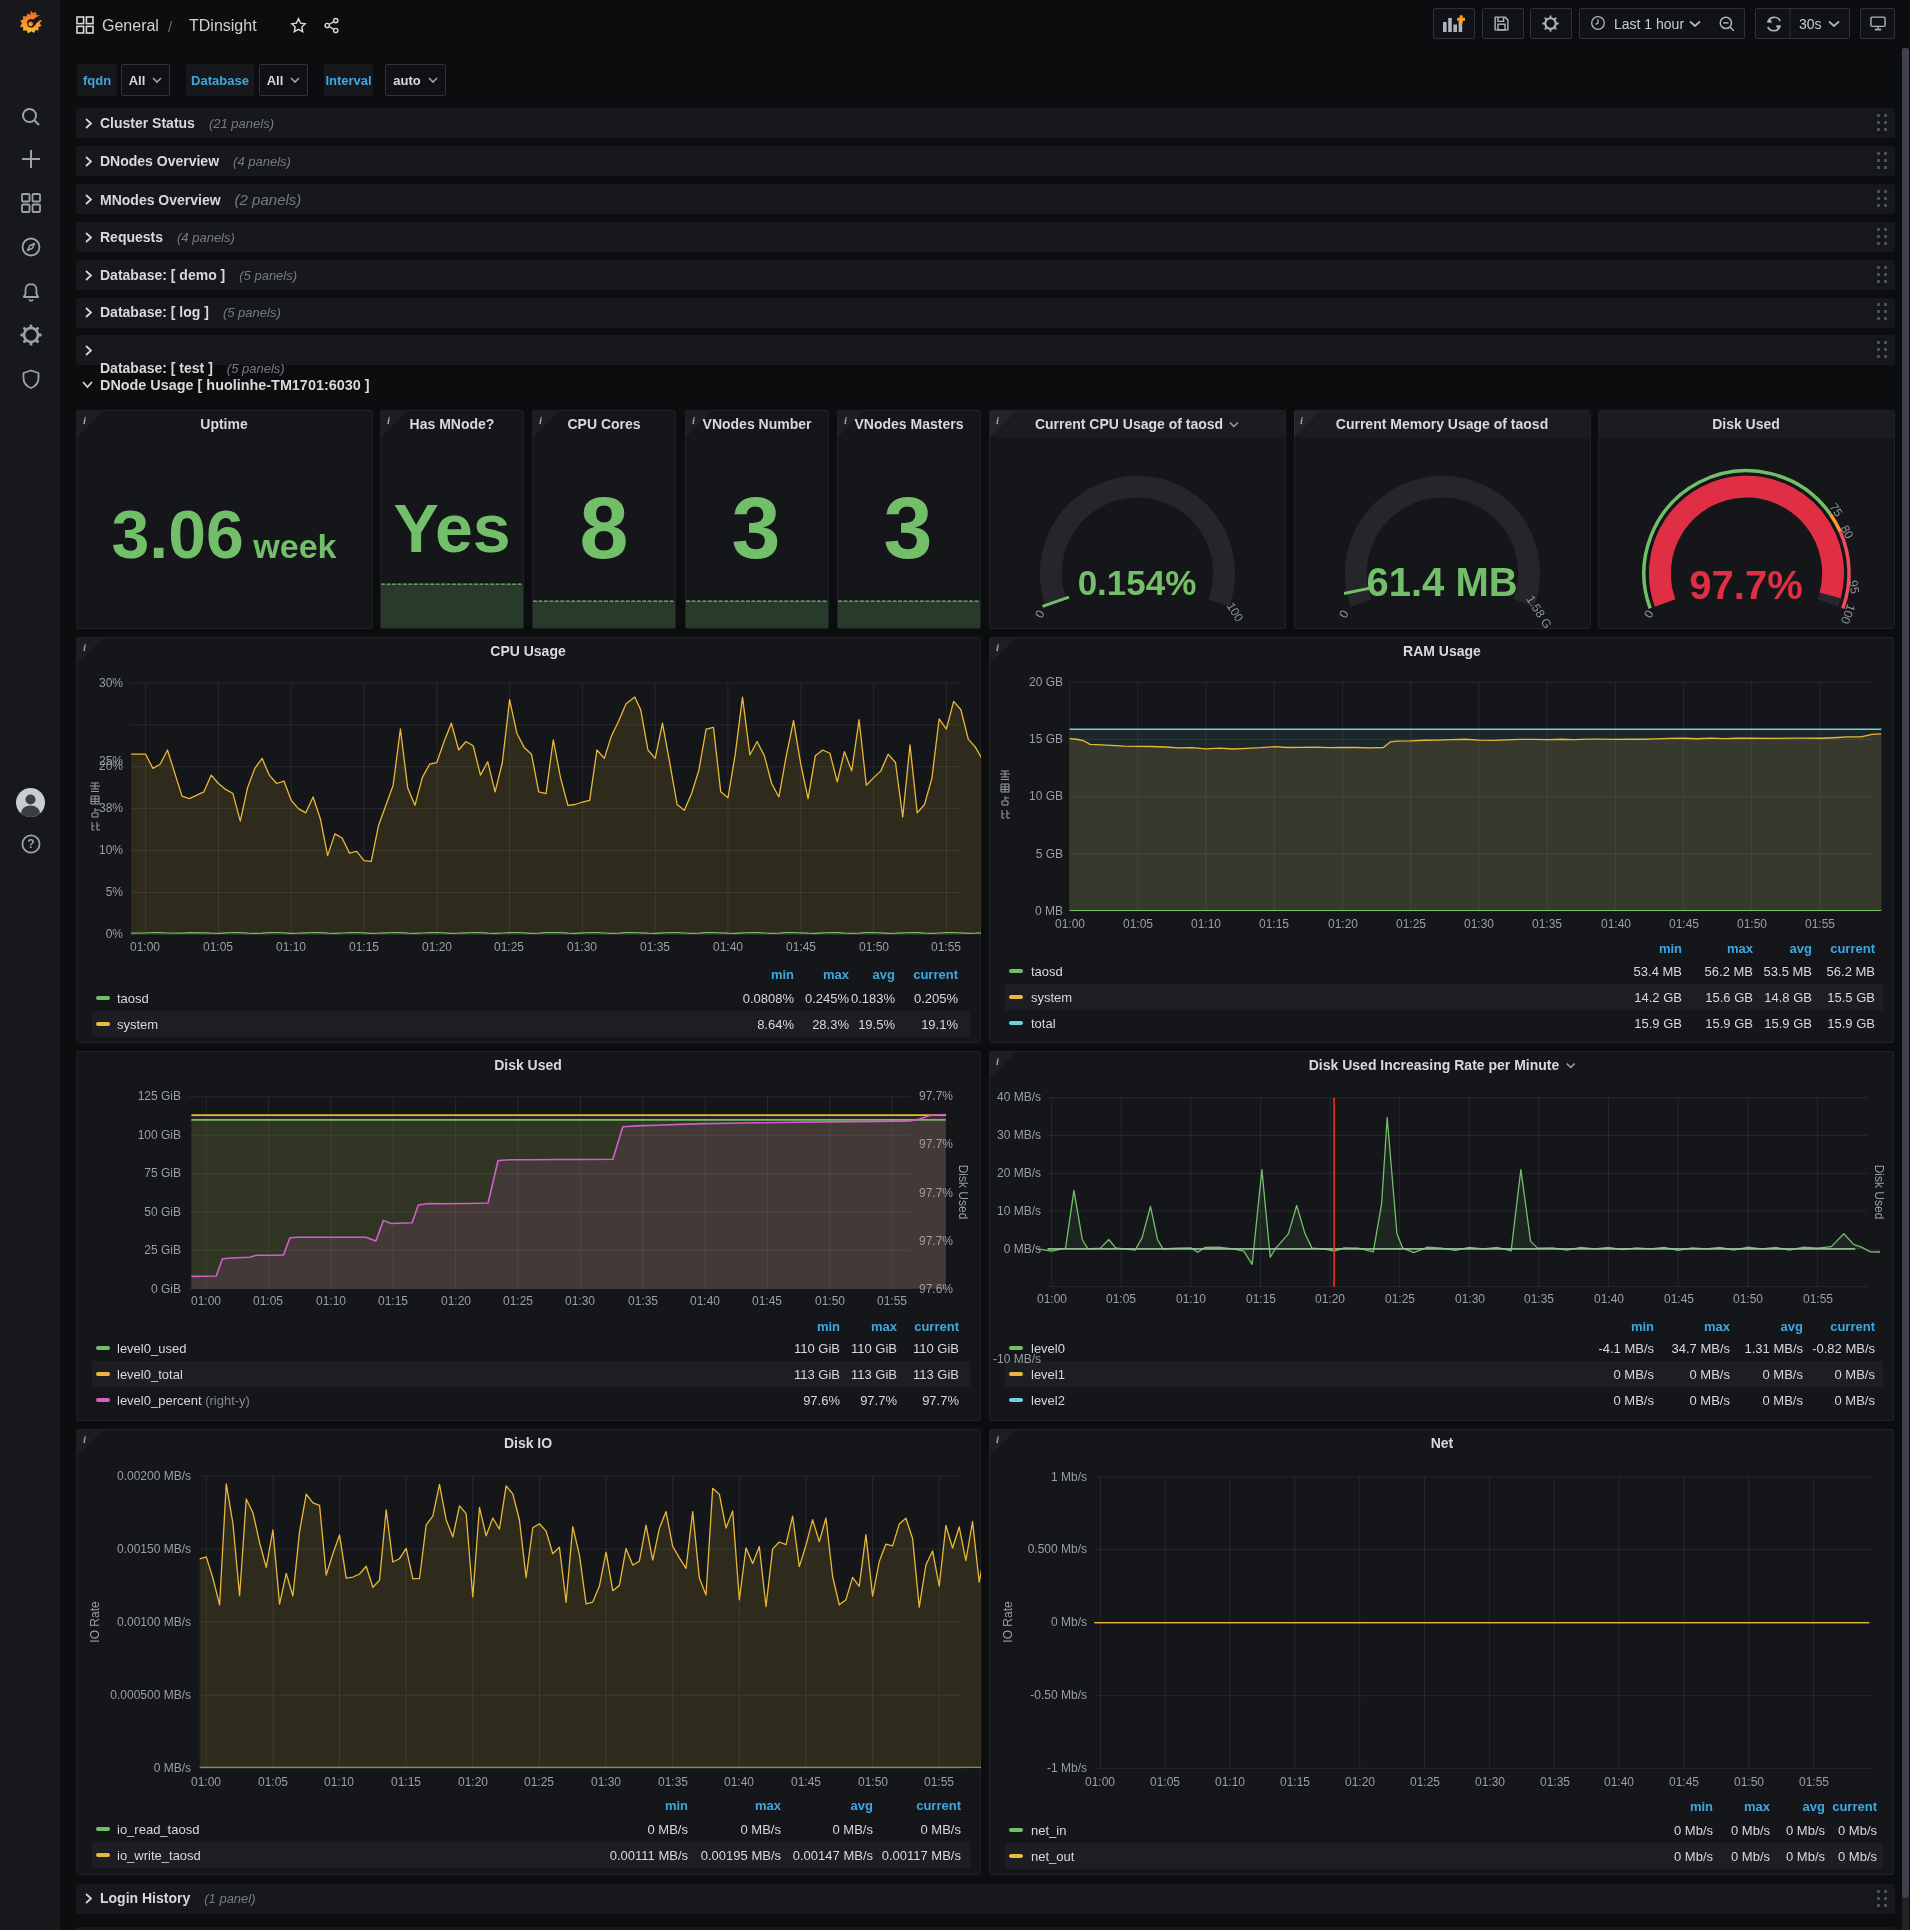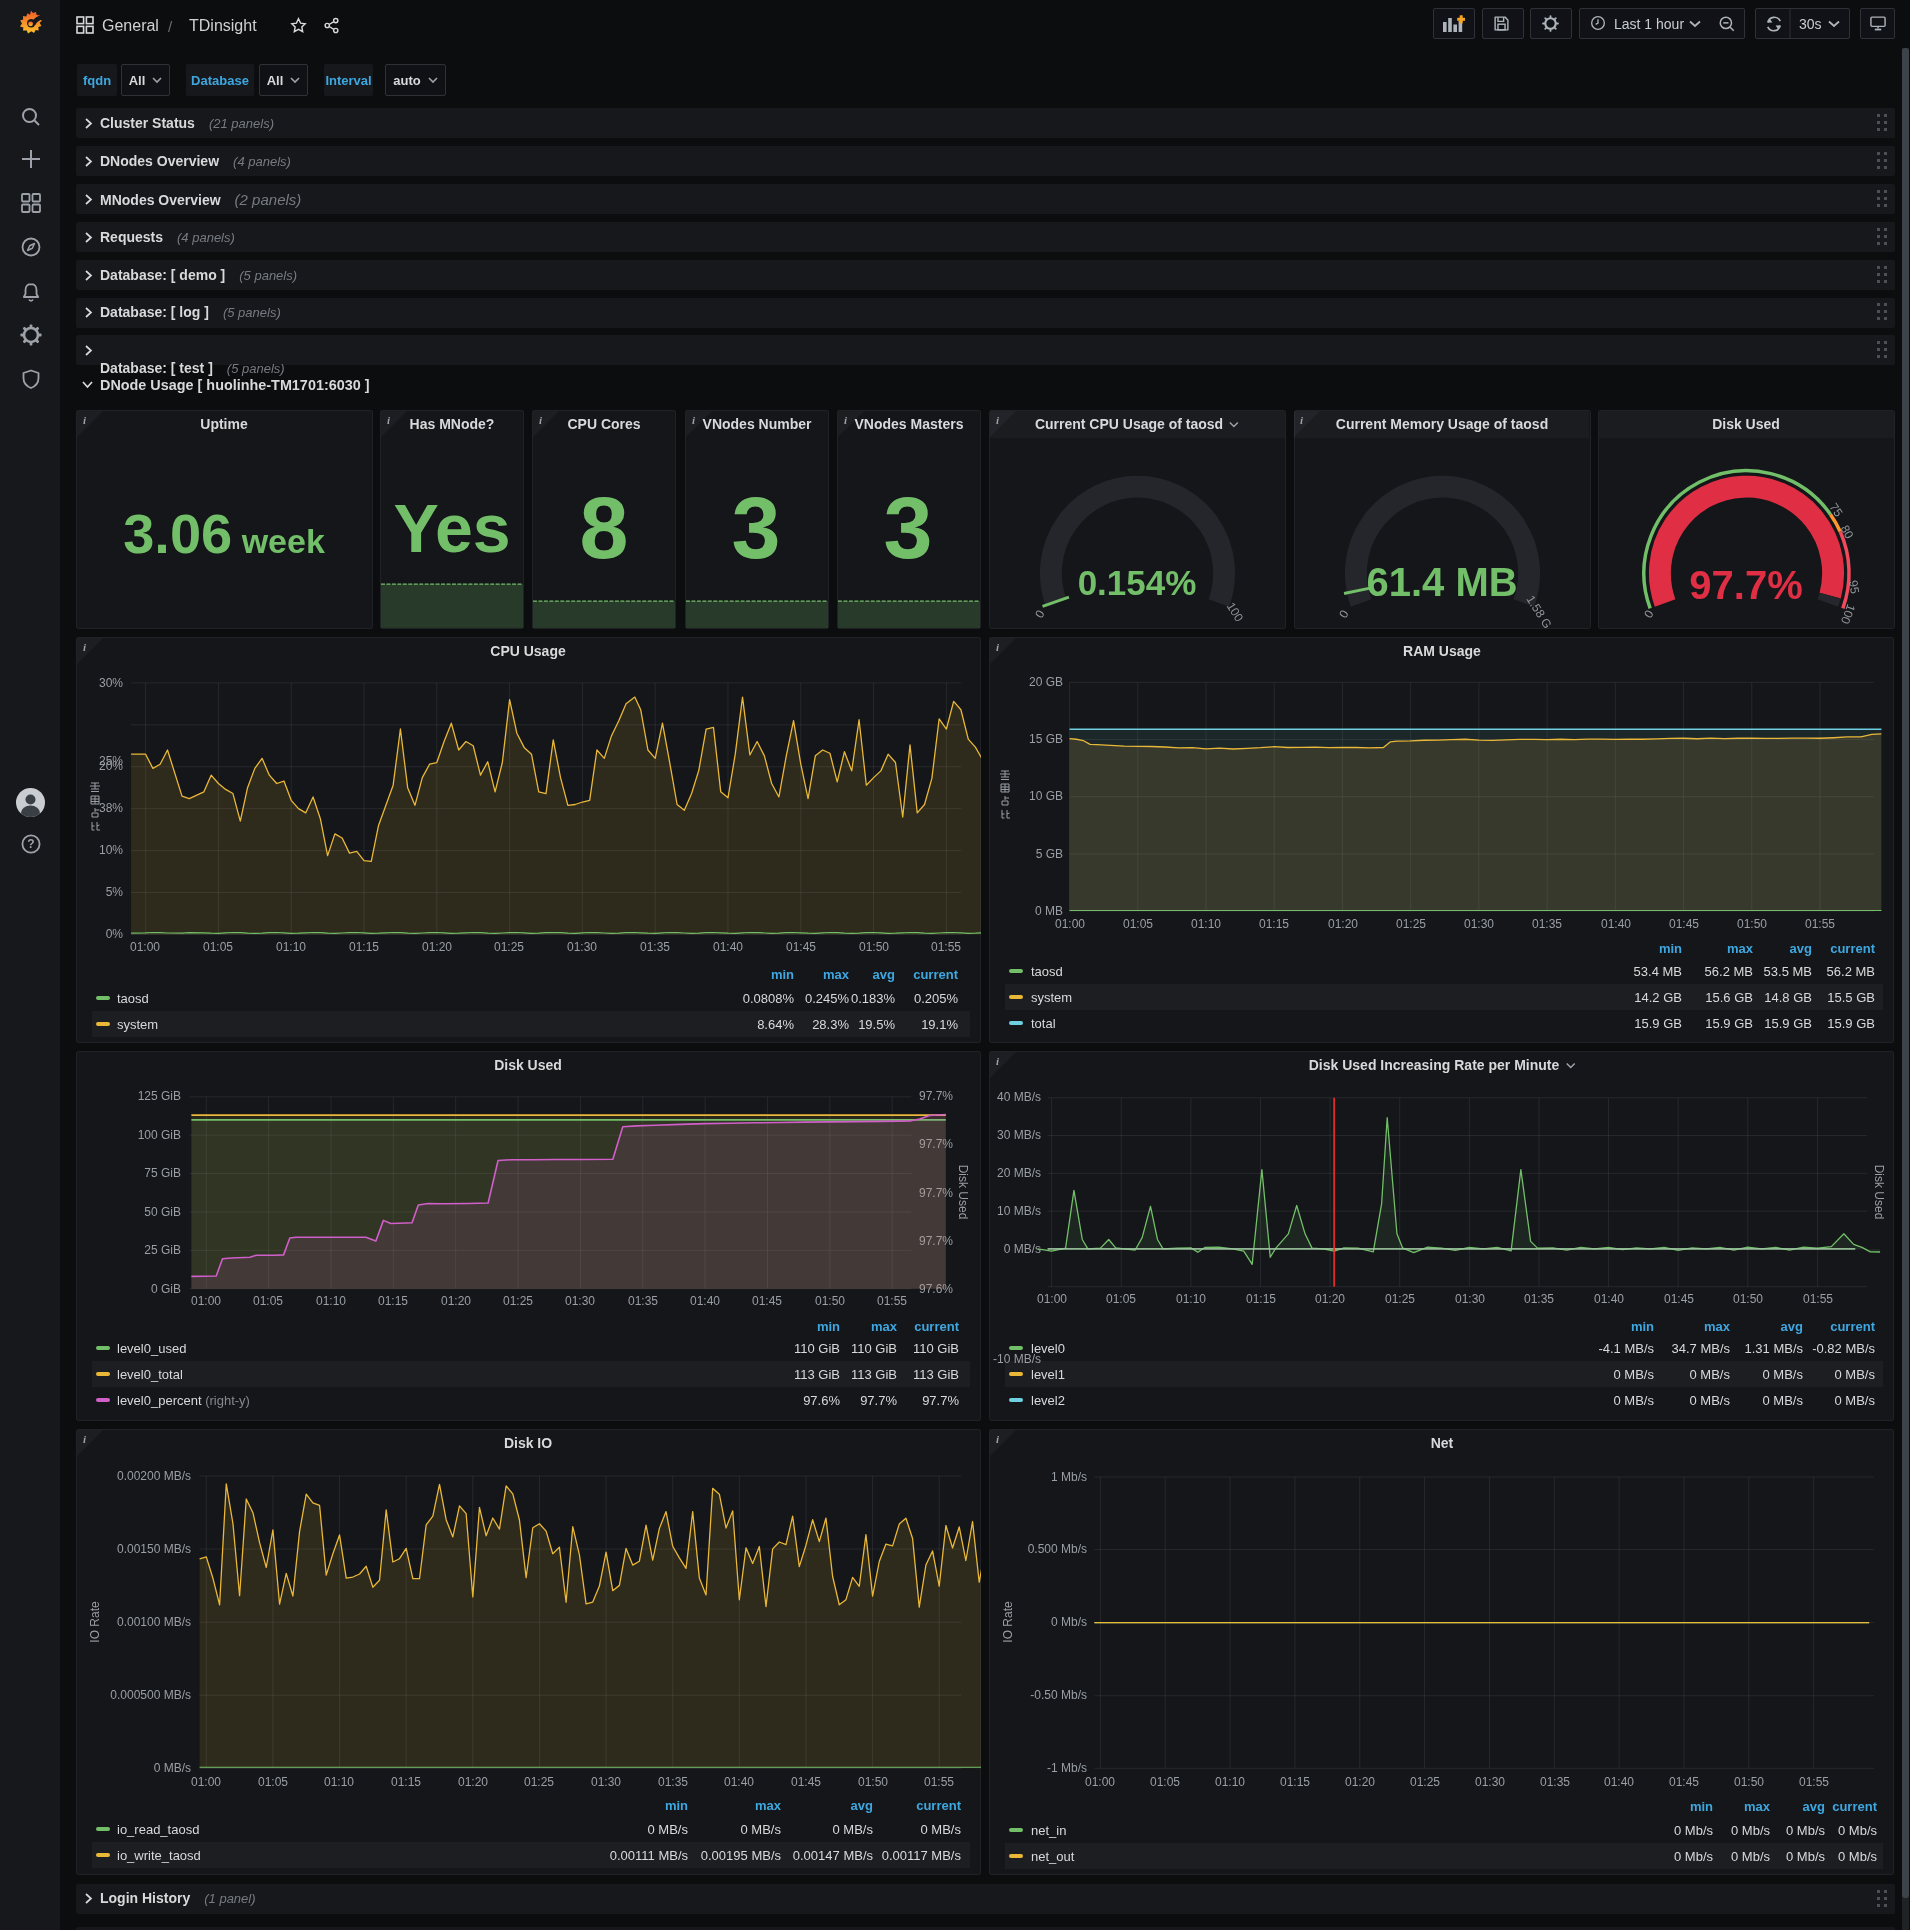--- a/index.html
+++ b/index.html
@@ -276,21 +276,21 @@
     <rect x="7" y="7" width="3" height="3" fill="#4b5057"></rect>
     <rect x="0" y="14" width="3" height="3" fill="#4b5057"></rect>
     <rect x="7" y="14" width="3" height="3" fill="#4b5057"></rect>
   </svg>
 <div class="panel" style="left:76px;top:410px;width:297px;height:219px;"></div>
 <svg class="abs" style="left:77px;top:411px;" width="26" height="26" viewBox="0 0 26 26">
     <path d="M0,0 L26,0 L0,26 Z" fill="rgba(204,204,220,0.05)"></path>
     <text x="6" y="13" font-size="11" font-weight="bold" fill="#9da2a8" font-family="Liberation Serif, serif" font-style="italic">i</text>
   </svg>
 <div class="ptitle" style="left:224px;top:424px;">Uptime</div>
-<div class="abs" style="left:224px;top:534px;transform:translate(-50%,-50%);color:#73bf69;font-weight:bold;white-space:nowrap;line-height:1;"><span style="font-size:56px;">3.06</span><span style="font-size:34px;"> week</span></div>
+<div class="abs" style="left:224px;top:534px;transform:translate(-50%,-50%);color:#73bf69;font-weight:bold;white-space:nowrap;line-height:1;"><span style="font-size:68px;">3.06</span><span style="font-size:34px;"> week</span></div>
 <div class="panel" style="left:380px;top:410px;width:144px;height:219px;"></div>
 <svg class="abs" style="left:381px;top:411px;" width="26" height="26" viewBox="0 0 26 26">
     <path d="M0,0 L26,0 L0,26 Z" fill="rgba(204,204,220,0.05)"></path>
     <text x="6" y="13" font-size="11" font-weight="bold" fill="#9da2a8" font-family="Liberation Serif, serif" font-style="italic">i</text>
   </svg>
 <div class="ptitle" style="left:452px;top:424px;">Has MNode?</div>
 <svg class="abs" style="left:381px;top:583px;" width="142" height="45" viewBox="0 0 143 45">
     <rect x="0" y="1" width="143" height="44" fill="rgba(115,191,105,0.22)"></rect>
     <line x1="0" y1="1" x2="143" y2="1" stroke="#73bf69" stroke-width="1.2" stroke-dasharray="4,1.5"></line>
   </svg>

